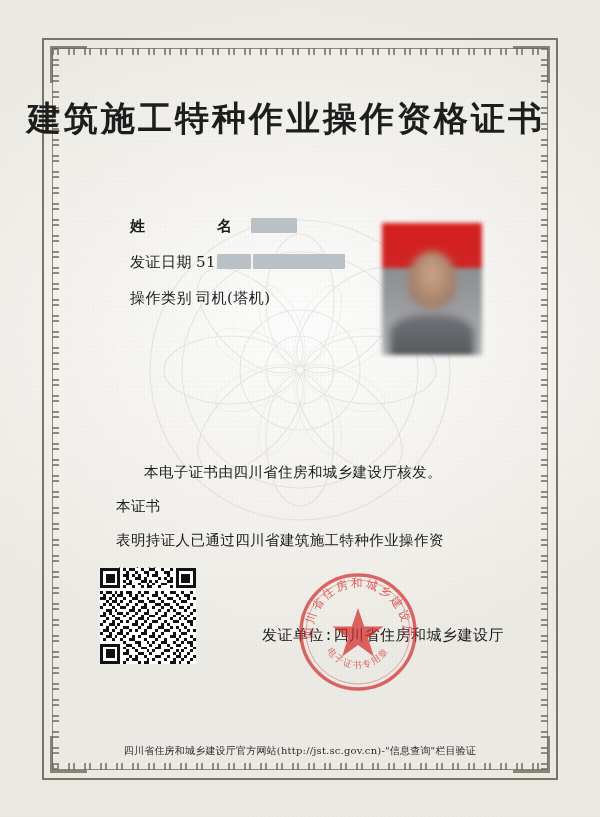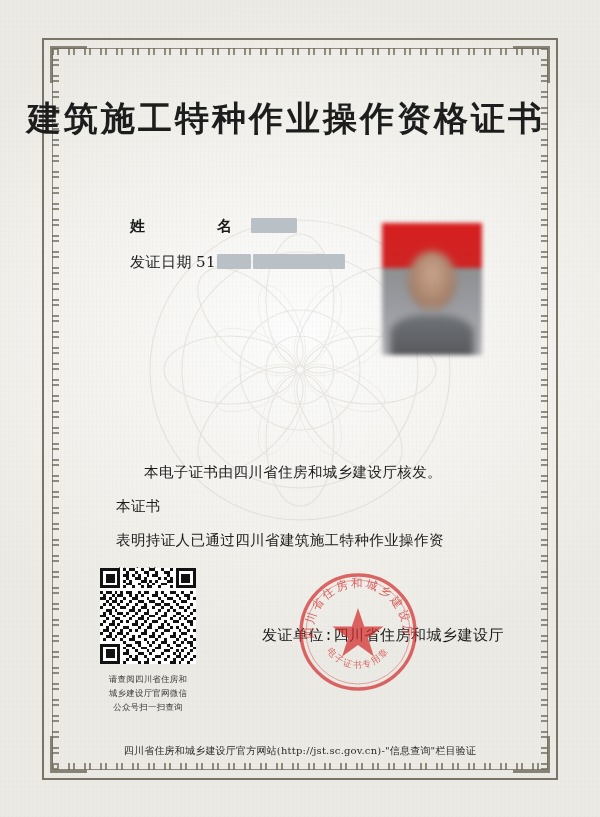--- a/index.html
+++ b/index.html
@@ -303,20 +303,24 @@
     <div class="field-row">
       <span class="field-label spaced">姓　　名</span>
       <span class="field-value"><span class="redact" style="width:46px"></span></span>
     </div>
 
     <div class="field-row">
       <span class="field-label">发证日期</span>
       <span class="field-value"><span>51</span><span class="redact" style="width:34px"></span><span class="redact" style="width:92px"></span></span>
     </div>
 
+    <div class="field-row">
+      <span class="field-label">操作类别</span>
+      <span class="field-value">司机(塔机)</span>
+    </div>
 
 
 
   </div>
 
   <div id="photo">
     <div id="photo-body"></div>
     <div id="photo-face"></div>
   </div>
 
@@ -607,25 +611,20 @@
           <rect x="8" y="32" width="1" height="1"></rect>
             <rect x="13" y="32" width="1" height="1"></rect>
             <rect x="15" y="32" width="2" height="1"></rect>
             <rect x="20" y="32" width="1" height="1"></rect>
             <rect x="24" y="32" width="2" height="1"></rect>
             <rect x="27" y="32" width="1" height="1"></rect>
             <rect x="30" y="32" width="1" height="1"></rect>
         </g>
       </svg>
     </div>
-    <div id="qr-caption">
-      <div>请查阅四川省住房和</div>
-      <div>城乡建设厅官网微信</div>
-      <div>公众号扫一扫查询</div>
-    </div>
   </div>
 
   <div id="issuer">
     <span class="row"><span>发证单位:</span><span>四川省住房和城乡建设厅</span></span>
   </div>
 
   <svg id="seal" viewBox="0 0 124 124">
     <defs>
       <path id="sealTopArc" d="M 17,62 A 45,45 0 0 1 107,62"></path>
       <path id="sealBottomArc" d="M 26,62 A 36,36 0 0 0 98,62"></path>

